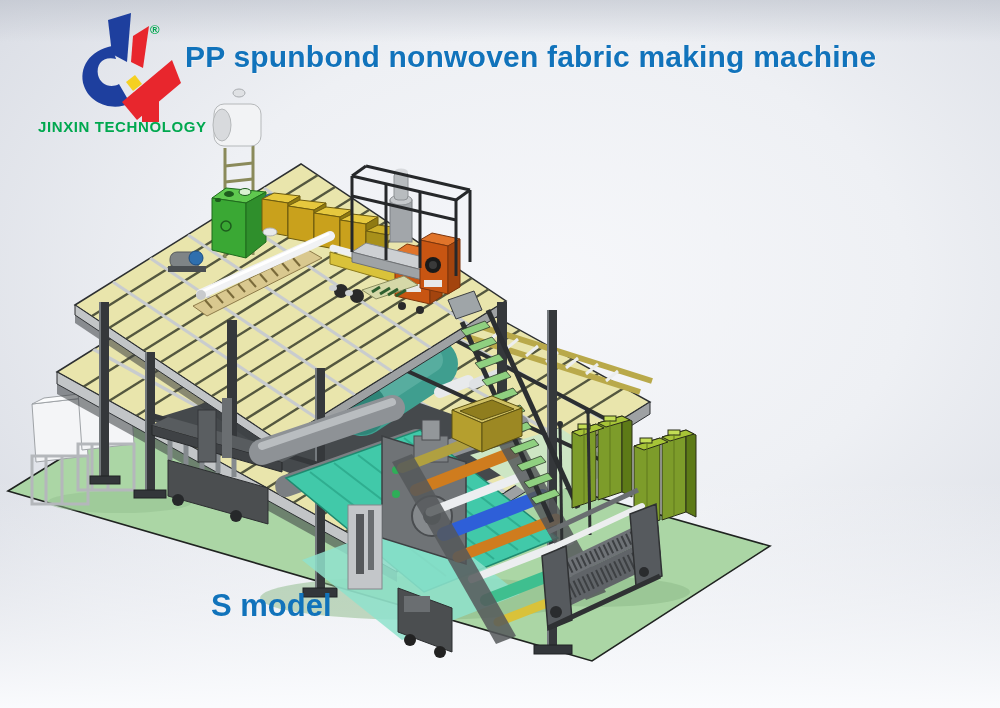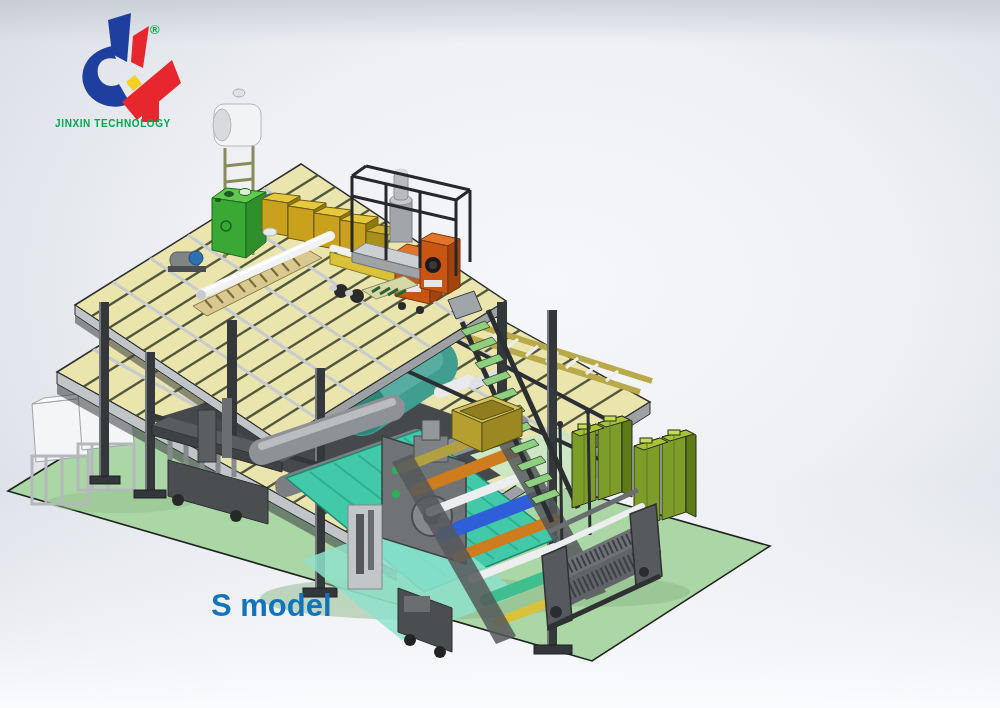--- a/index.html
+++ b/index.html
@@ -20,21 +20,21 @@
     font-size:30px;font-weight:bold;letter-spacing:.2px;color:var(--title-blue);
     text-shadow:1px 1px 0 rgba(255,255,255,.5);white-space:nowrap;
   }
   .model-label{
     position:absolute;left:165px;top:588px;
     font-size:31px;font-weight:bold;color:var(--title-blue);margin-left:46px;
   }
   .logo{position:absolute;left:38px;top:6px;width:150px;height:140px;text-align:center;}
   .logo-glyph{display:block;margin:0 auto;}
   .logo-text{
-    margin-top:-6px;font-size:10px;font-weight:bold;letter-spacing:.6px;
+    margin-top:-6px;font-size:15px;font-weight:bold;letter-spacing:.6px;
     color:var(--logo-green);white-space:nowrap;
   }
   .reg{position:absolute;left:112px;top:16px;font-size:13px;font-weight:bold;color:var(--logo-green);}
 </style>
 </head>
 <body>
 
 <div class="stage">
 
 <svg class="scene" width="1000" height="708" viewBox="0 0 1000 708">
@@ -476,15 +476,16 @@
     <path d="M74,40 C52,44 40,62 46,80 C52,98 76,106 92,97 L81,78 C72,83 62,78 60,69 C58,58 65,50 78,53 Z" style="fill:var(--logo-blue)"></path>
     <path d="M84,96 L134,54 L143,77 L99,114 Z" style="fill:var(--logo-red)"></path>
     <path d="M104,82 L121,82 L121,116 L104,116 Z" style="fill:var(--logo-red)"></path>
     <path d="M95,30 L111,20 L105,62 L93,56 Z" style="fill:var(--logo-red)"></path>
     <polygon points="88,76 97,69 104,78 95,85" style="fill:var(--logo-yellow)"></polygon>
   </svg>
   <span class="reg">®</span>
   <div class="logo-text">JINXIN TECHNOLOGY</div>
 </div>
 
+<div class="title">PP spunbond nonwoven fabric making machine</div>
 <div class="model-label">S model</div>
 
 </div>
 
 </body></html>

